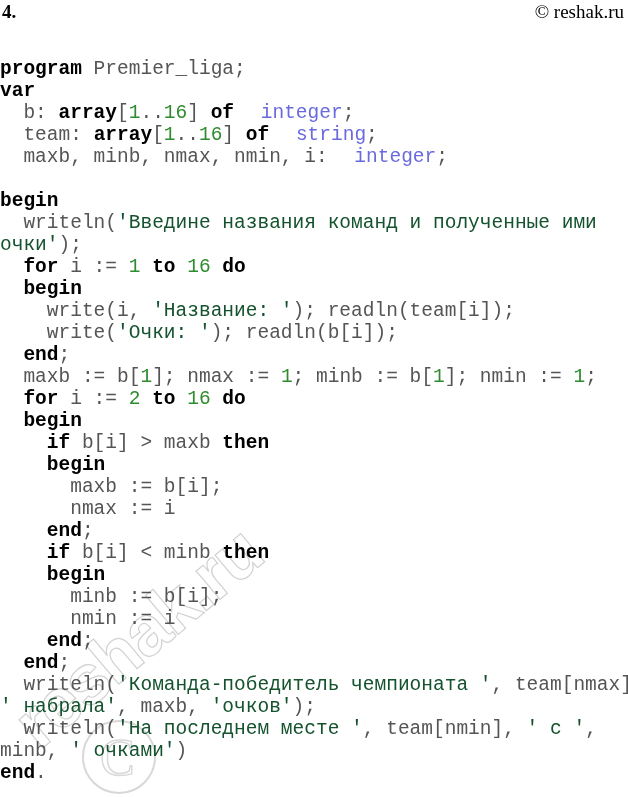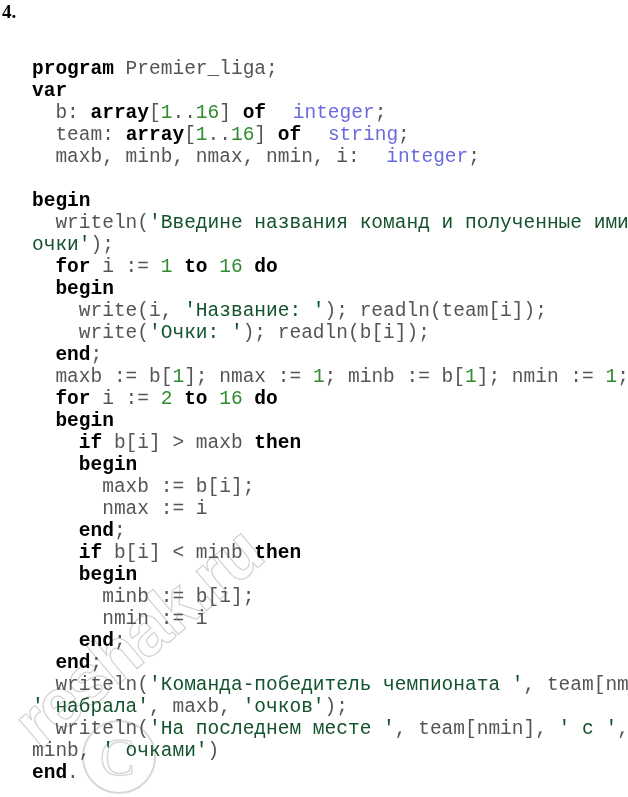--- a/index.html
+++ b/index.html
@@ -55,21 +55,20 @@
     font-size: 19.5px;
     line-height: 22px;
     letter-spacing: 0px;
     color: #555555;
     white-space: pre;
     z-index: 3;
   }
   .code-line {
     height: 22px;
     white-space: pre;
-    padding-left: 32px;
   }
   .code-line.blank { height: 22px; }
 
   
   .t-kw   { color: #000000; font-weight: bold; }
   .t-id   { color: #555555; }
   .t-punc { color: #555555; }
   .t-num  { color: #2e8b2e; }
   .t-str  { color: #14532d; }
   .t-type { color: #6a6adf; margin-left: 15px; }
@@ -130,20 +129,21 @@
     font-size: 52px;
     color: transparent;
     -webkit-text-stroke: 1.4px #d8d8d8;
   }
 </style>
 </head>
 <body>
 
 <div id="header">
   <div id="task-number">4.</div>
+  <div id="site-credit">© reshak.ru</div>
 </div>
 
 <div id="watermark">
   <div id="watermark-text">reshak.ru</div>
   <div id="watermark-c"></div>
 </div>
 
 <pre id="code-block"><div class="code-line"><span class="t-kw">program</span><span class="t-id"> Premier_liga;</span></div><div class="code-line"><span class="t-kw">var</span></div><div class="code-line"><span class="t-id">  b: </span><span class="t-kw">array</span><span class="t-punc">[</span><span class="t-num">1</span><span class="t-punc">..</span><span class="t-num">16</span><span class="t-punc">] </span><span class="t-kw">of</span><span class="t-id"> </span><span class="t-type">integer</span><span class="t-punc">;</span></div><div class="code-line"><span class="t-id">  team: </span><span class="t-kw">array</span><span class="t-punc">[</span><span class="t-num">1</span><span class="t-punc">..</span><span class="t-num">16</span><span class="t-punc">] </span><span class="t-kw">of</span><span class="t-id"> </span><span class="t-type">string</span><span class="t-punc">;</span></div><div class="code-line"><span class="t-id">  maxb, minb, nmax, nmin, i: </span><span class="t-type">integer</span><span class="t-punc">;</span></div><div class="code-line blank">&nbsp;</div><div class="code-line"><span class="t-kw">begin</span></div><div class="code-line"><span class="t-id">  writeln(</span><span class="t-str">'Введине названия команд и полученные ими</span></div><div class="code-line"><span class="t-str">очки'</span><span class="t-id">);</span></div><div class="code-line"><span class="t-id">  </span><span class="t-kw">for</span><span class="t-id"> i := </span><span class="t-num">1</span><span class="t-id"> </span><span class="t-kw">to</span><span class="t-id"> </span><span class="t-num">16</span><span class="t-id"> </span><span class="t-kw">do</span></div><div class="code-line"><span class="t-id">  </span><span class="t-kw">begin</span></div><div class="code-line"><span class="t-id">    write(i, </span><span class="t-str">'Название: '</span><span class="t-id">); readln(team[i]);</span></div><div class="code-line"><span class="t-id">    write(</span><span class="t-str">'Очки: '</span><span class="t-id">); readln(b[i]);</span></div><div class="code-line"><span class="t-id">  </span><span class="t-kw">end</span><span class="t-id">;</span></div><div class="code-line"><span class="t-id">  maxb := b[</span><span class="t-num">1</span><span class="t-id">]; nmax := </span><span class="t-num">1</span><span class="t-id">; minb := b[</span><span class="t-num">1</span><span class="t-id">]; nmin := </span><span class="t-num">1</span><span class="t-id">;</span></div><div class="code-line"><span class="t-id">  </span><span class="t-kw">for</span><span class="t-id"> i := </span><span class="t-num">2</span><span class="t-id"> </span><span class="t-kw">to</span><span class="t-id"> </span><span class="t-num">16</span><span class="t-id"> </span><span class="t-kw">do</span></div><div class="code-line"><span class="t-id">  </span><span class="t-kw">begin</span></div><div class="code-line"><span class="t-id">    </span><span class="t-kw">if</span><span class="t-id"> b[i] &gt; maxb </span><span class="t-kw">then</span></div><div class="code-line"><span class="t-id">    </span><span class="t-kw">begin</span></div><div class="code-line"><span class="t-id">      maxb := b[i];</span></div><div class="code-line"><span class="t-id">      nmax := i</span></div><div class="code-line"><span class="t-id">    </span><span class="t-kw">end</span><span class="t-id">;</span></div><div class="code-line"><span class="t-id">    </span><span class="t-kw">if</span><span class="t-id"> b[i] &lt; minb </span><span class="t-kw">then</span></div><div class="code-line"><span class="t-id">    </span><span class="t-kw">begin</span></div><div class="code-line"><span class="t-id">      minb := b[i];</span></div><div class="code-line"><span class="t-id">      nmin := i</span></div><div class="code-line"><span class="t-id">    </span><span class="t-kw">end</span><span class="t-id">;</span></div><div class="code-line"><span class="t-id">  </span><span class="t-kw">end</span><span class="t-id">;</span></div><div class="code-line"><span class="t-id">  writeln(</span><span class="t-str">'Команда-победитель чемпионата '</span><span class="t-id">, team[nmax],</span></div><div class="code-line"><span class="t-str">' набрала'</span><span class="t-id">, maxb, </span><span class="t-str">'очков'</span><span class="t-id">);</span></div><div class="code-line"><span class="t-id">  writeln(</span><span class="t-str">'На последнем месте '</span><span class="t-id">, team[nmin], </span><span class="t-str">' с '</span><span class="t-id">,</span></div><div class="code-line"><span class="t-id">minb, </span><span class="t-str">' очками'</span><span class="t-id">)</span></div><div class="code-line"><span class="t-kw">end</span><span class="t-id">.</span></div></pre>
 
 <div id="note">Результаты совпадают.</div>

